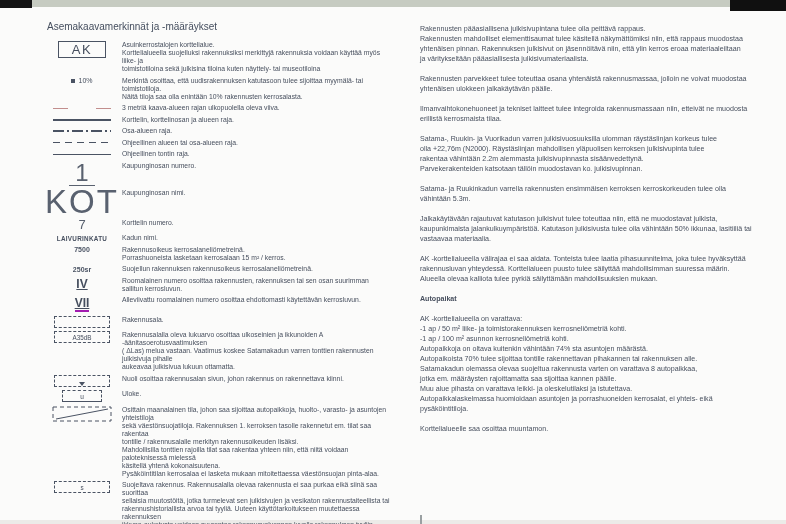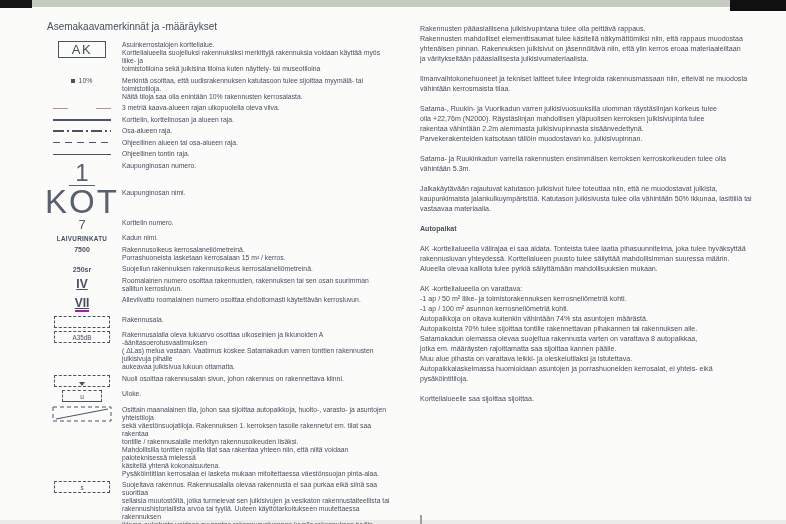--- a/index.html
+++ b/index.html
@@ -226,39 +226,41 @@
 ikkuna-aukotusta voidaan suurentaa rakennusvalvonnan luvalla rakennuksen tyyliin sopivalla tavalla.</div>
       </div>
     </div>
 </div>
 
 <div class="right-col" id="regulations">
     <div class="rpara">Rakennusten pääasiallisena julkisivupintana tulee olla peittävä rappaus.
 Rakennusten mahdolliset elementtisaumat tulee käsitellä näkymättömiksi niin, että rappaus muodostaa
 yhtenäisen pinnan. Rakennuksen julkisivut on jäsennöitävä niin, että ylin kerros eroaa materiaaleiltaan
 ja väritykseltään pääasiallisesta julkisivumateriaalista.</div>
+    <div class="rpara">Rakennusten parvekkeet tulee toteuttaa osana yhtenäistä rakennusmassaa, jolloin ne voivat muodostaa
+yhtenäisen ulokkeen jalkakäytävän päälle.</div>
     <div class="rpara">Ilmanvaihtokonehuoneet ja tekniset laitteet tulee integroida rakennusmassaan niin, etteivät ne muodosta
-vähintään kerrosmaista tilaa.</div>
+erillistä kerrosmaista tilaa.</div>
     <div class="rpara">Satama-, Ruukin- ja Vuorikadun varren julkisivuosuuksilla ulomman räystäslinjan korkeus tulee
 olla +22,76m (N2000). Räystäslinjan mahdollisen yläpuolisen kerroksen julkisivupinta tulee
 rakentaa vähintään 2.2m alemmasta julkisivupinnasta sisäänvedettynä.
 Parvekerakenteiden katsotaan tällöin muodostavan ko. julkisivupinnan.</div>
     <div class="rpara">Satama- ja Ruukinkadun varrella rakennusten ensimmäisen kerroksen kerroskorkeuden tulee olla
 vähintään 5.3m.</div>
     <div class="rpara">Jalkakäytävään rajautuvat katutason julkisivut tulee toteuttaa niin, että ne muodostavat julkista,
 kaupunkimaista jalankulkuympäristöä. Katutason julkisivusta tulee olla vähintään 50% ikkunaa, lasitiiliä tai
 vastaavaa materiaalia.</div>
-    <div class="rpara bold">Autopaikat</div>
     <div class="rpara">AK -korttelialueella välirajaa ei saa aidata. Tonteista tulee laatia pihasuunnitelma, joka tulee hyväksyttää
 rakennusluvan yhteydessä. Korttelialueen puusto tulee säilyttää mahdollisimman suuressa määrin.
 Alueella olevaa kalliota tulee pyrkiä säilyttämään mahdollisuuksien mukaan.</div>
+    <div class="rpara bold">Autopaikat</div>
     <div class="rpara">AK -korttelialueella on varattava:
 -1 ap / 50 m² liike- ja toimistorakennuksen kerrosneliömetriä kohti.
 -1 ap / 100 m² asunnon kerrosneliömetriä kohti.
 Autopaikkoja on oltava kuitenkin vähintään 74% sta asuntojen määrästä.
 Autopaikoista 70% tulee sijoittaa tontille rakennettavan pihakannen tai rakennuksen alle.
 Satamakadun olemassa olevaa suojeltua rakennusta varten on varattava 8 autopaikkaa,
 jotka em. määräysten rajoittamatta saa sijoittaa kannen päälle.
 Muu alue pihasta on varattava leikki- ja oleskelutilaksi ja istutettava.
 Autopaikkalaskelmassa huomioidaan asuntojen ja porrashuoneiden kerrosalat, ei yhteis- eikä
 pysäköintitiloja.</div>
-    <div class="rpara">Korttelialueelle saa sijoittaa sijoittaa.</div>
+    <div class="rpara">Korttelialueelle saa osoittaa muuntamon.</div>
   </div>
 
 </body></html>

